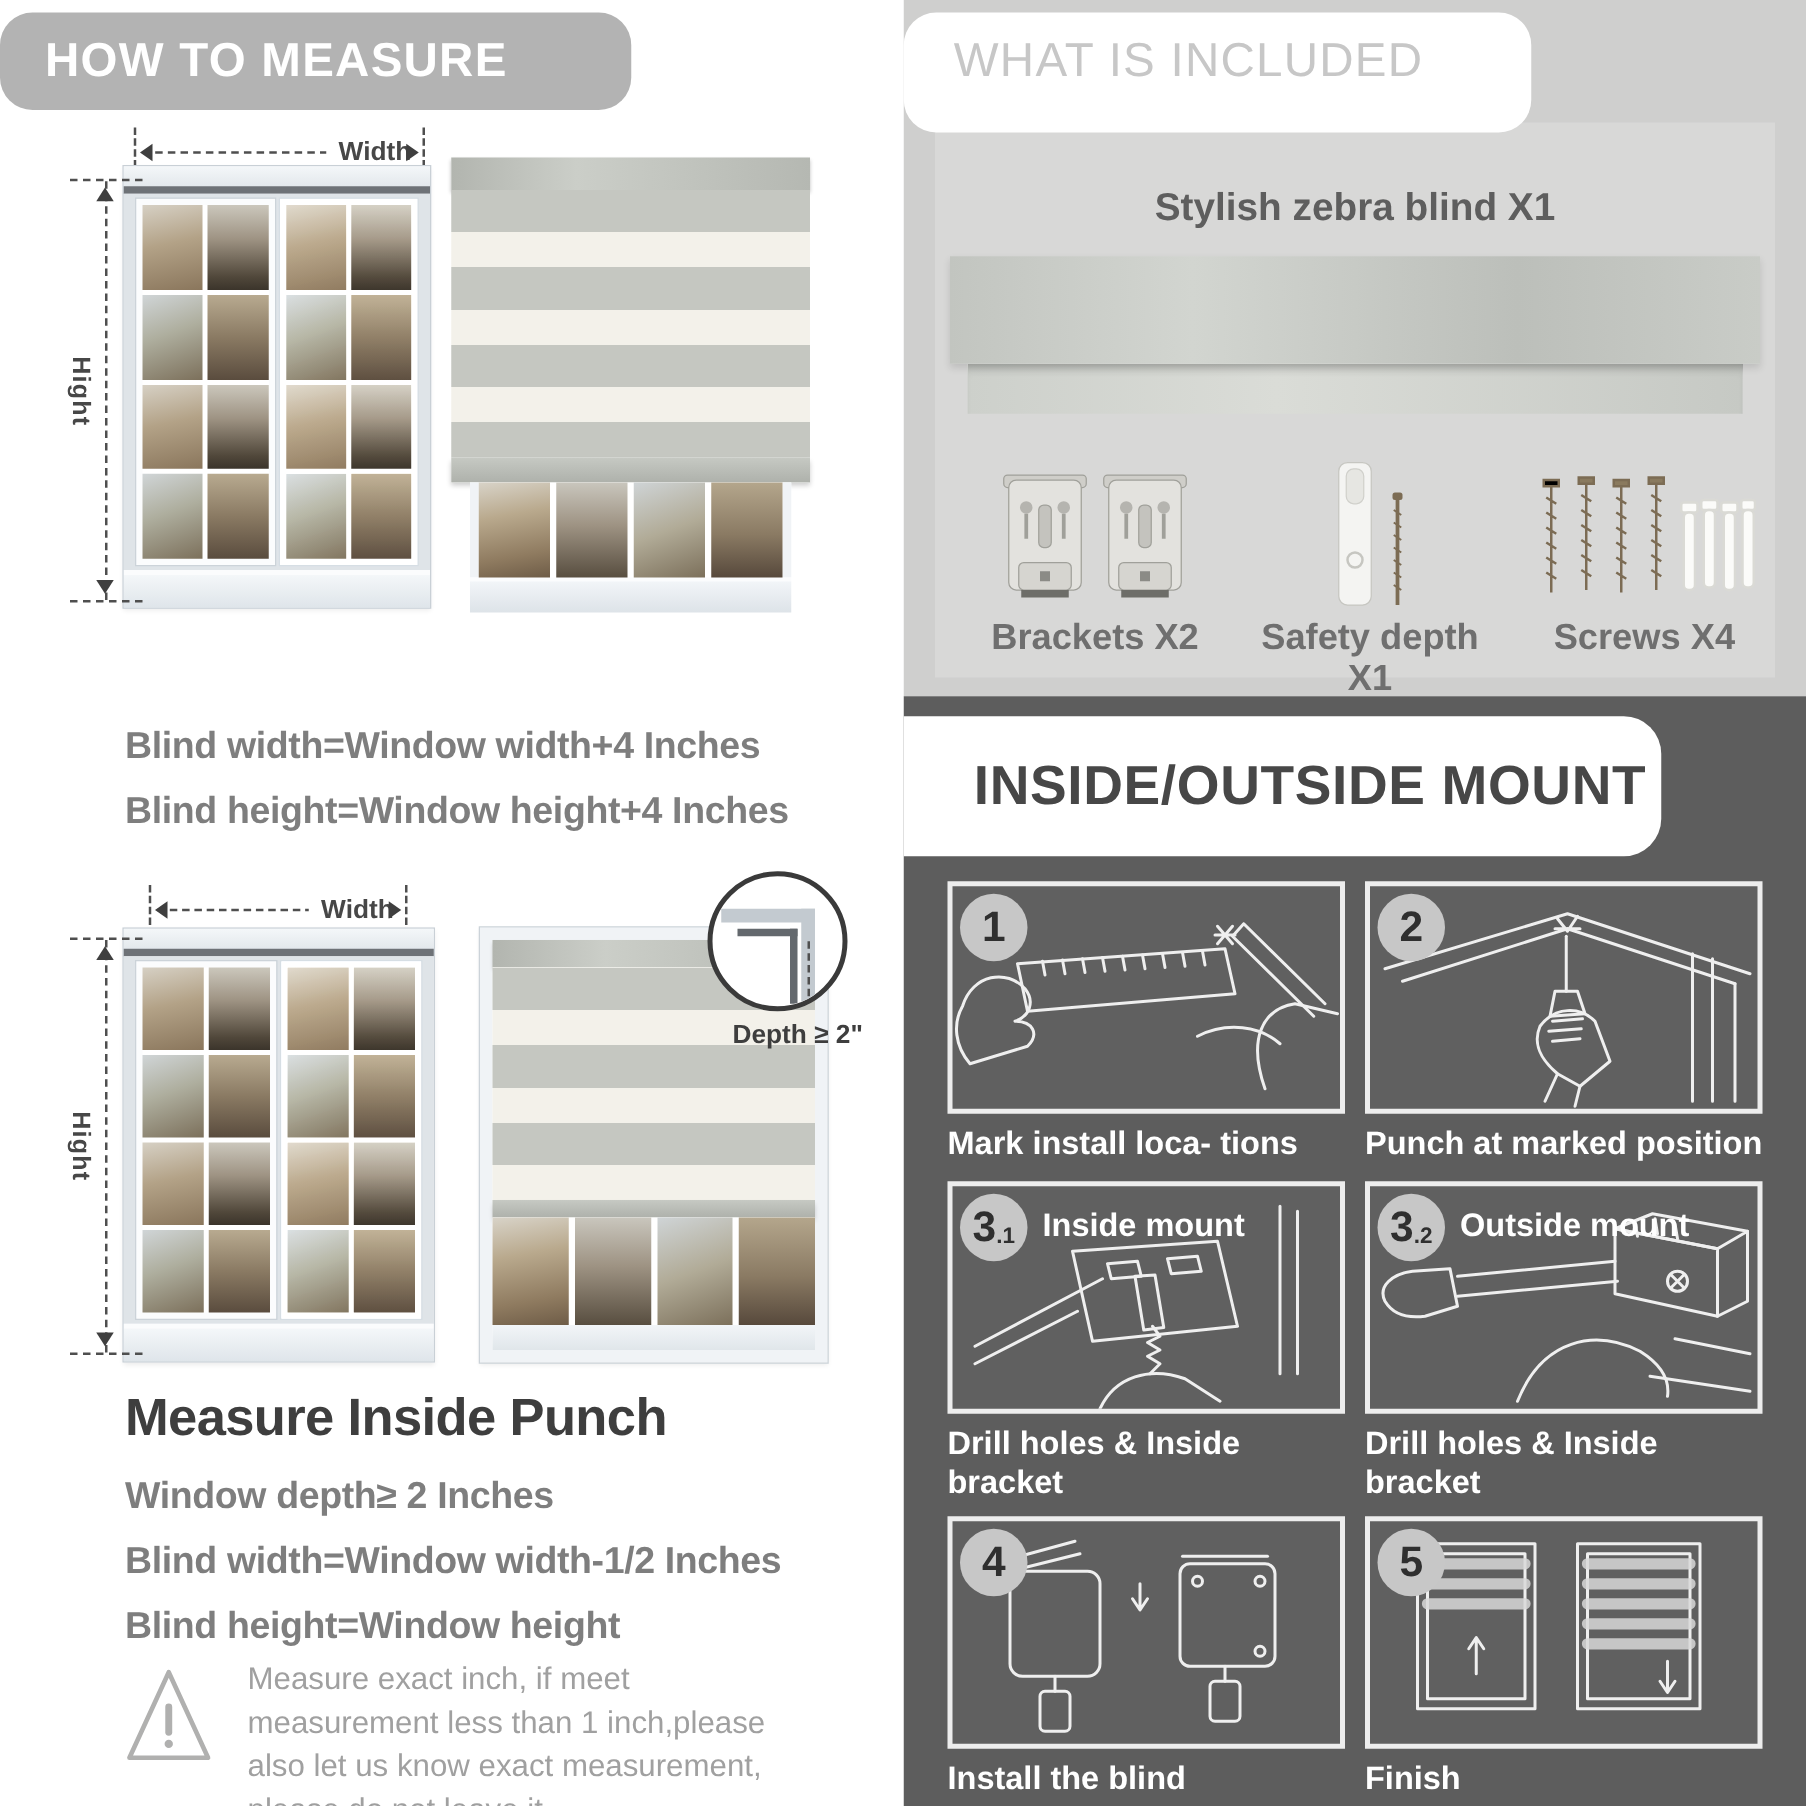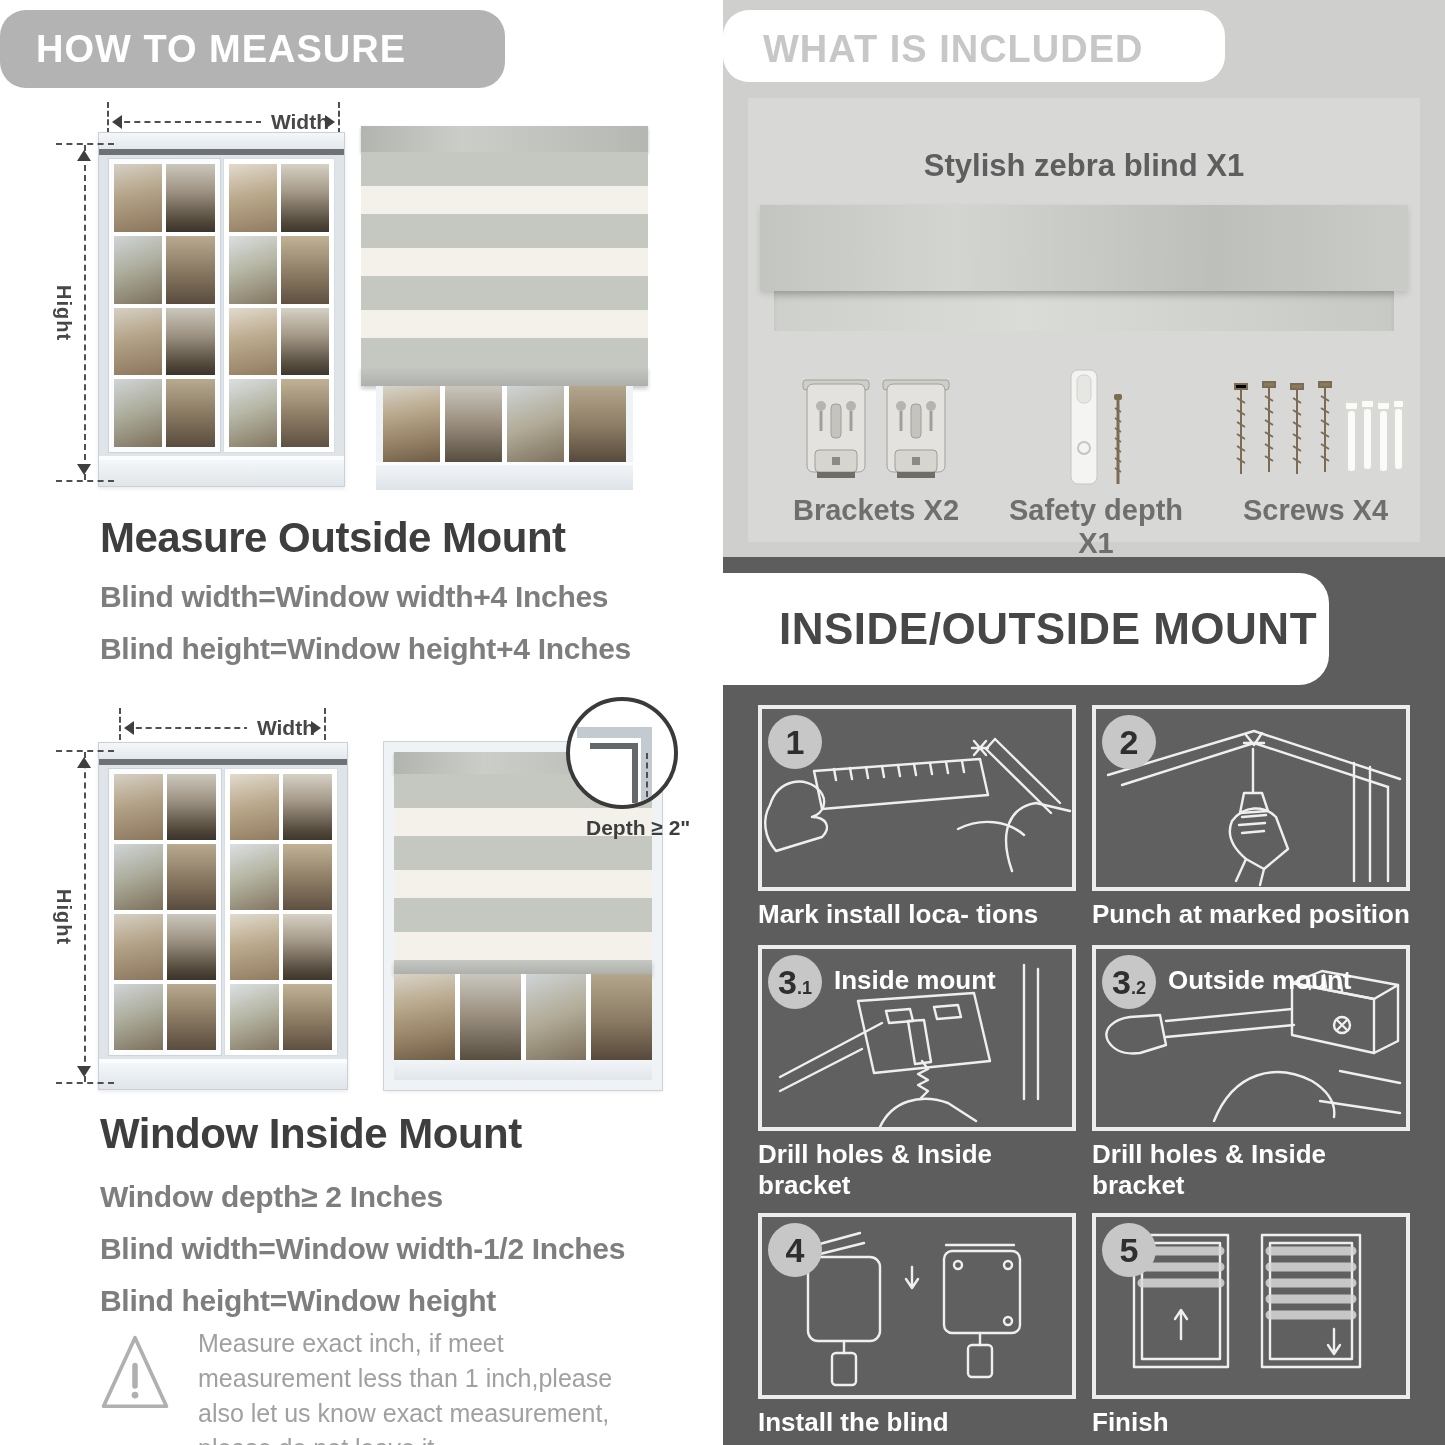--- a/index.html
+++ b/index.html
@@ -75,22 +75,22 @@
 
   .m-title{position:absolute;font-size:42px;font-weight:700;color:#3e3e3e;letter-spacing:-0.5px;}
   .m-line{position:absolute;font-size:30px;font-weight:700;color:#7e7e7e;letter-spacing:-0.3px;}
 
   .warning{position:absolute;left:98px;top:1326px;width:560px;display:flex;gap:26px;align-items:flex-start;}
   .warning .wtext{font-size:25px;line-height:35px;color:#a0a0a0;width:460px;}
 
   
   .right-top{position:absolute;left:723px;top:0;width:722px;height:557px;background:#cfcfce;}
   .inner-panel{position:absolute;left:25px;top:98px;width:672px;height:444px;background:#d8d8d7;}
-  .wi-header{position:absolute;left:0;top:10px;width:502px;height:72px;background:#fff;
-    border-radius:26px;color:#c7c7c7;font-size:38px;font-weight:700;letter-spacing:1px;
+  .wi-header{position:absolute;left:0;top:10px;width:502px;height:96px;background:#fff;
+    border-radius:26px;color:#c7c7c7;font-size:38px;font-weight:400;letter-spacing:1px;
     line-height:78px;padding-left:40px;box-sizing:border-box;}
   .product-title{position:absolute;left:0;top:148px;width:100%;text-align:center;
     font-size:31px;font-weight:700;color:#5e5e5e;}
   .hr-bar{position:absolute;left:37px;top:205px;width:648px;height:86px;
     background:linear-gradient(90deg,#c2c5c0,#d2d5d0 30%,#bcbfba 70%,#c9ccc7);
     box-shadow:0 3px 6px rgba(0,0,0,.12);}
   .hr-lip{position:absolute;left:51px;top:291px;width:620px;height:40px;
     background:linear-gradient(90deg,#cdd0cb,#dadcd7 40%,#c6c9c4);
     box-shadow:inset 0 8px 8px -5px rgba(0,0,0,.3);}
   .item-group{position:absolute;text-align:center;}
@@ -169,21 +169,20 @@
     <div class="bottomrail"></div>
     <div class="pgrid" style="margin:0 15px;height:76px;">
         <div></div>
         <div></div>
         <div></div>
         <div></div>
       </div>
     <div class="under-sill" style="margin:0 15px;"></div>
   </div>
 
-  <div class="m-title" style="left:100px;top:514px;">Measure Outside Mount</div>
   <div class="m-line" style="left:100px;top:580px;">Blind width=Window width+4 Inches</div>
   <div class="m-line" style="left:100px;top:632px;">Blind height=Window height+4 Inches</div>
 
   <div class="h-measure" style="left:120px;top:716px;width:205px;">
     <span class="ah w"></span>
     <span class="mlabel">Width</span>
     <span class="ah e"></span>
   </div>
   <div class="vguide" style="left:119px;top:708px;height:32px;"></div>
   <div class="vguide" style="left:324px;top:708px;height:32px;"></div>
@@ -234,21 +233,21 @@
     <div class="lower-frame"></div>
   </div>
 
   <div class="cdetail" style="left:566px;top:697px;">
     <div class="cd-l1"></div>
     <div class="cd-l2"></div>
     <div class="cd-dash"></div>
   </div>
   <div class="depth-label" style="left:586px;top:816px;">Depth ≥ 2"</div>
 
-  <div class="m-title" style="left:100px;top:1110px;">Window Inside Mount</div>
+  <div class="m-title" style="left:100px;top:1110px;">Measure Inside Punch</div>
   <div class="m-line" style="left:100px;top:1180px;">Window depth≥ 2 Inches</div>
   <div class="m-line" style="left:100px;top:1232px;">Blind width=Window width-1/2 Inches</div>
   <div class="m-line" style="left:100px;top:1284px;">Blind height=Window height</div>
 
   <div class="warning">
     <svg width="74" height="92" viewBox="0 0 80 94">
       <path d="M40 10 L74 84 L6 84 Z" fill="none" stroke="#b0b0af" stroke-width="4" stroke-linejoin="round"></path>
       <path d="M40 40 V62" stroke="#b0b0af" stroke-width="6" stroke-linecap="round"></path>
       <circle cx="40" cy="72" r="3.6" fill="#b0b0af"></circle>
     </svg>

